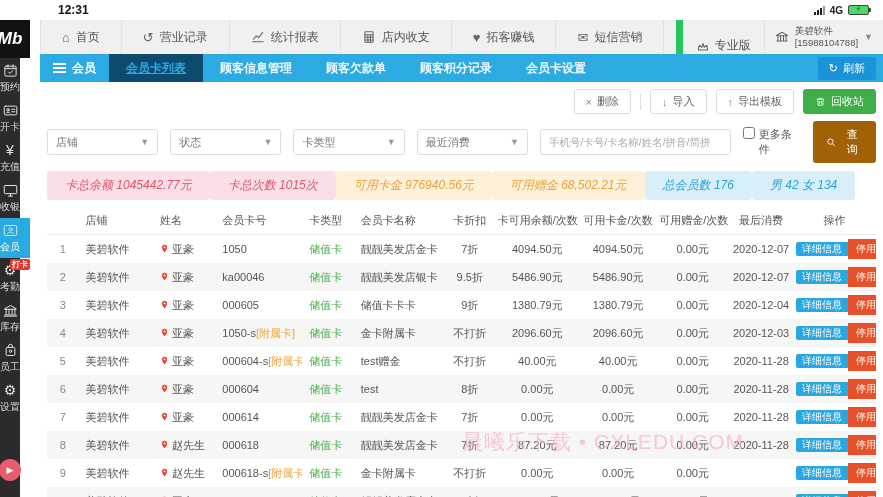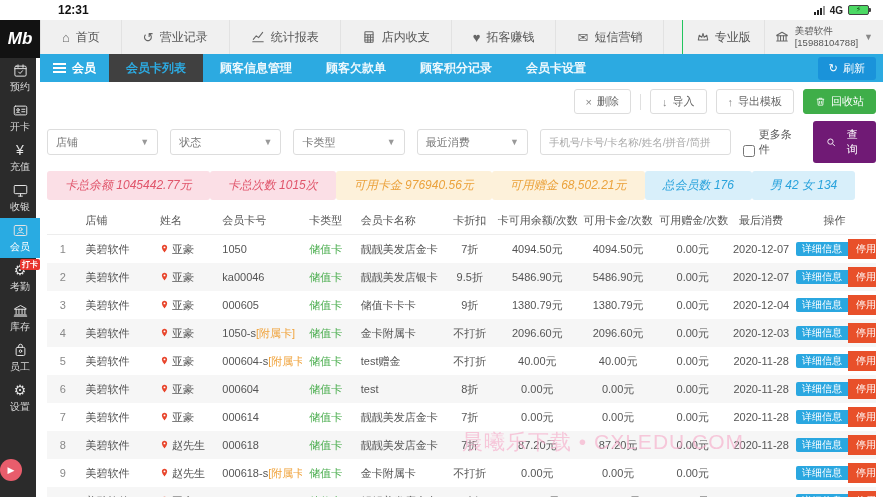--- a/index.html
+++ b/index.html
@@ -17,22 +17,22 @@
   .sig i:nth-child(1){height:3px}.sig i:nth-child(2){height:5px}
   .sig i:nth-child(3){height:7px}.sig i:nth-child(4){height:9px;background:#999}
   .net { font-size:10px; font-weight:bold; color:#222; }
   .battery { width:21px; height:10px; border:1px solid #444; border-radius:2px;
     background:#4cd964; position:relative; display:flex; align-items:center; justify-content:center;
     font-size:8px; color:#1a4a1a; line-height:1; }
   .battery:after { content:""; position:absolute; right:-3px; top:2px; width:2px; height:4px;
     background:#444; border-radius:0 1px 1px 0; }
 
   
-  .sidebar { position:absolute; left:0; top:20px; width:36px; bottom:0; background:#2b2b2b;
-    display:flex; flex-direction:column; z-index:10; }
+  .sidebar { position:absolute; left:0; top:20px; width:20px; bottom:0; background:#2b2b2b;
+    display:flex; flex-direction:column; align-items:center; z-index:10; }
   .logo { width:40px; height:38px; background:#121212; color:#fff; display:flex; align-items:center;
     justify-content:center; font-style:italic; font-weight:bold; font-size:17px; }
   .side-item { width:40px; padding:5px 0 4px; display:flex; flex-direction:column; align-items:center;
     gap:2px; color:#d9d9d9; font-size:10px; cursor:pointer; position:relative; }
   .side-item.active { background:#29abe2; color:#fff; }
   .side-item svg { width:15px; height:15px; fill:none; stroke:#e3e3e3; stroke-width:1.6;
     stroke-linecap:round; stroke-linejoin:round; }
   .glyph-icon { font-size:14px; line-height:15px; color:#e3e3e3; height:15px; }
   .side-badge { position:absolute; top:1px; right:0; background:#e8352e; color:#fff; font-size:8px;
     padding:0 2px; border-radius:2px; line-height:11px;font-weight:bold; }
@@ -42,31 +42,31 @@
 
   
   .main { position:absolute; left:40px; top:20px; right:0; bottom:0; display:flex; flex-direction:column; }
 
   .top-nav { height:34px; background:#f0f0f0; display:flex; align-items:stretch; font-size:12px; color:#555; flex:none; }
   .nav-item { display:flex; align-items:center; gap:6px; padding:0 21px; border-right:1px solid #e2e2e2; cursor:pointer; }
   .nav-item:first-child { border-left:1px solid #e2e2e2; }
   .nicon { width:14px; height:14px; fill:none; stroke:#666; stroke-width:1.8; stroke-linecap:round; stroke-linejoin:round; }
   .nglyph { font-size:13px; color:#666; line-height:1; }
   .nav-right { margin-left:auto; display:flex; align-items:stretch; }
-  .plan-badge { display:flex; align-items:center; gap:5px; padding:0 13px; border-left:1px solid #22c55e; cursor:pointer; }
+  .plan-badge { display:flex; align-items:flex-end; gap:5px; padding:0 13px; border-left:7px solid #22c55e; cursor:pointer; }
   .account { display:flex; align-items:center; gap:6px; padding:0 10px; border-left:1px solid #e2e2e2; cursor:pointer; }
   .account-lines { display:flex; flex-direction:column; font-size:9.5px; line-height:1.25; color:#555; }
   .caret { font-size:9px; color:#888; }
 
   .sub-nav { height:28px; background:#2caae1; display:flex; align-items:stretch; color:#fff; font-size:12px; flex:none; }
   .menu-toggle { display:flex; align-items:center; gap:6px; padding:0 13px; font-weight:bold; cursor:pointer; }
   .hamburger { display:flex; flex-direction:column; gap:2px; }
   .hamburger i { width:13px; height:2px; background:#fff; display:block; }
   .sub-tab { display:flex; align-items:center; padding:0 17px; font-weight:bold; color:rgba(255,255,255,.92); cursor:pointer; }
-  .sub-tab.active { background:#404040; color:#2caae1; }
+  .sub-tab.active { background:#0c4a6e; color:#2caae1;text-decoration:underline; }
   .refresh-btn { margin-left:auto; align-self:center; margin-right:7px; background:#1a93da; color:#fff;
     border-radius:3px; padding:4px 11px; display:flex; align-items:center; gap:5px; font-size:11px; cursor:pointer; }
 
   
   .content { flex:1; background:#fff; padding:5px 7px 0; display:flex; flex-direction:column; position:relative; }
 
   .toolbar-row { display:flex; justify-content:flex-end; align-items:center; gap:9px; padding:2px 0 6px; }
   .tb-btn { border:1px solid #ddd; background:#fff; color:#666; font-size:11px; padding:4px 11px;
     border-radius:3px; display:flex; align-items:center; gap:5px; cursor:pointer; }
   .tb-btn .bico { font-size:11px; color:#888; }
@@ -74,23 +74,23 @@
   .tb-btn.green svg { width:11px; height:11px; fill:none; stroke:#fff; stroke-width:1.8; }
   .tb-sep { width:1px; height:16px; background:#e0e0e0; }
 
   .filter-row { display:flex; align-items:center; gap:12px; padding:1px 0 7px; }
   .select { width:114px; height:26px; border:1px solid #ddd; border-radius:3px; display:flex;
     align-items:center; justify-content:space-between; padding:0 8px; font-size:11px; color:#777; cursor:pointer; background:#fff; }
   .select .caret { color:#999; }
   .search-input { width:196px; height:26px; border:1px solid #ddd; border-radius:3px; padding:0 8px;
     font-size:10.5px; color:#555; outline:none; font-family:inherit; }
   .search-input::placeholder { color:#aaa; }
-  .more { display:flex; align-items:flex-end; gap:4px; font-size:11px; color:#555; }
+  .more { display:flex; align-items:flex-start; gap:4px; font-size:11px; color:#555; }
   .more input { width:12px; height:12px; }
-  .query-btn { background:#701a75; color:#fff; border:none; font-size:11px; padding:6px 13px;
+  .query-btn { background:#a16207; color:#fff; border:none; font-size:11px; padding:6px 13px;
     border-radius:3px; display:flex; align-items:center; gap:5px; cursor:pointer; }
   .query-btn svg { width:11px; height:11px; fill:none; stroke:#fff; stroke-width:2; }
 
   .stats-row { display:flex; padding:1px 0 7px; font-size:12px;font-style:italic; }
   .stat { padding:6px 18px; border-radius:3px; white-space:nowrap; }
   .stat.pink { background:#fbdfe6; color:#e0556b; }
   .stat.orange { background:#fdf1da; color:#eba23c; }
   .stat.blue { background:#d8effa; color:#2aa3dc; }
 
   

